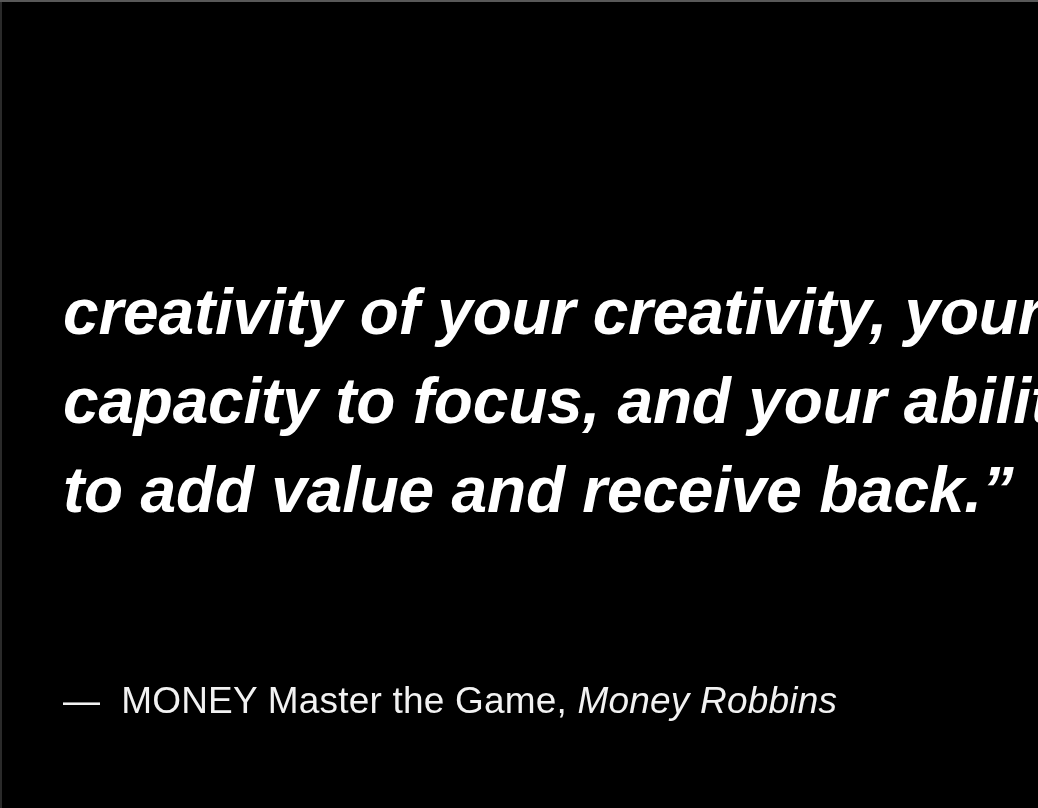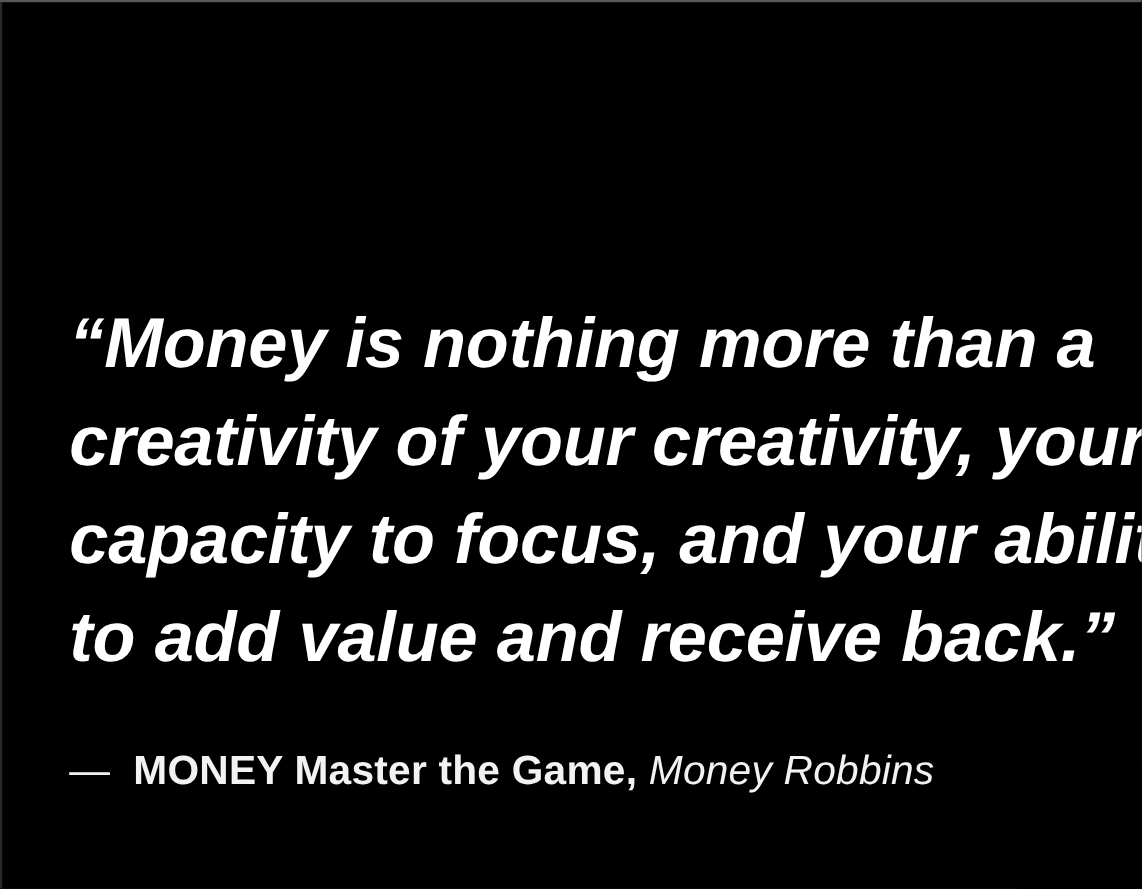--- a/index.html
+++ b/index.html
@@ -62,36 +62,34 @@
     font-size: 37px;
     line-height: 46px;
     letter-spacing: 0.2px;
     white-space: pre;
   }
   #attribution .dash {
     font-style: normal;
   }
   #attribution .work {
     font-style: normal;
-    font-weight: bold;
   }
   #attribution .author {
     font-style: italic;
   }
 </style>
 </head>
 <body>
 
 <div id="slide">
 
   <div id="top-edge"></div>
   <div id="left-edge"></div>
 
   <div id="quote-block">
-    <span class="quote-line">“Money is nothing more than a</span>
     <span class="quote-line">creativity of your creativity, your</span>
     <span class="quote-line">capacity to focus, and your ability</span>
     <span class="quote-line">to add value and receive back.”</span>
   </div>
 
   <div id="attribution"><span class="dash">—</span><span class="sp">  </span><span class="work">MONEY Master the Game,</span><span class="sp"> </span><span class="author">Money Robbins</span></div>
 
 </div>
 
 </body></html>

